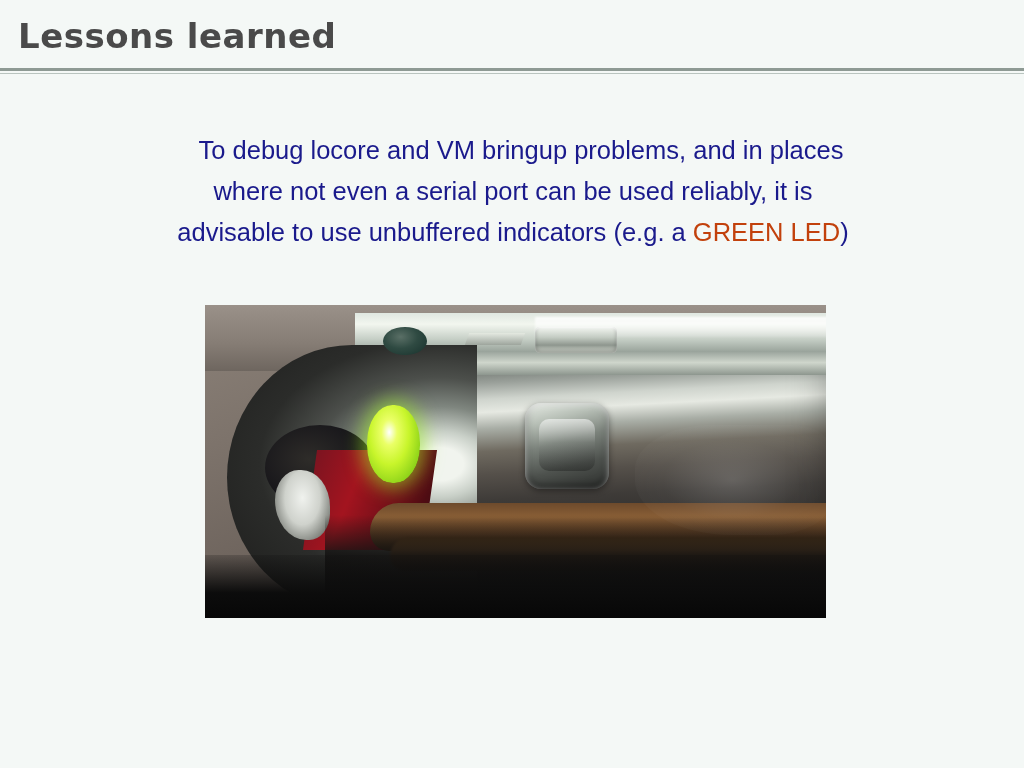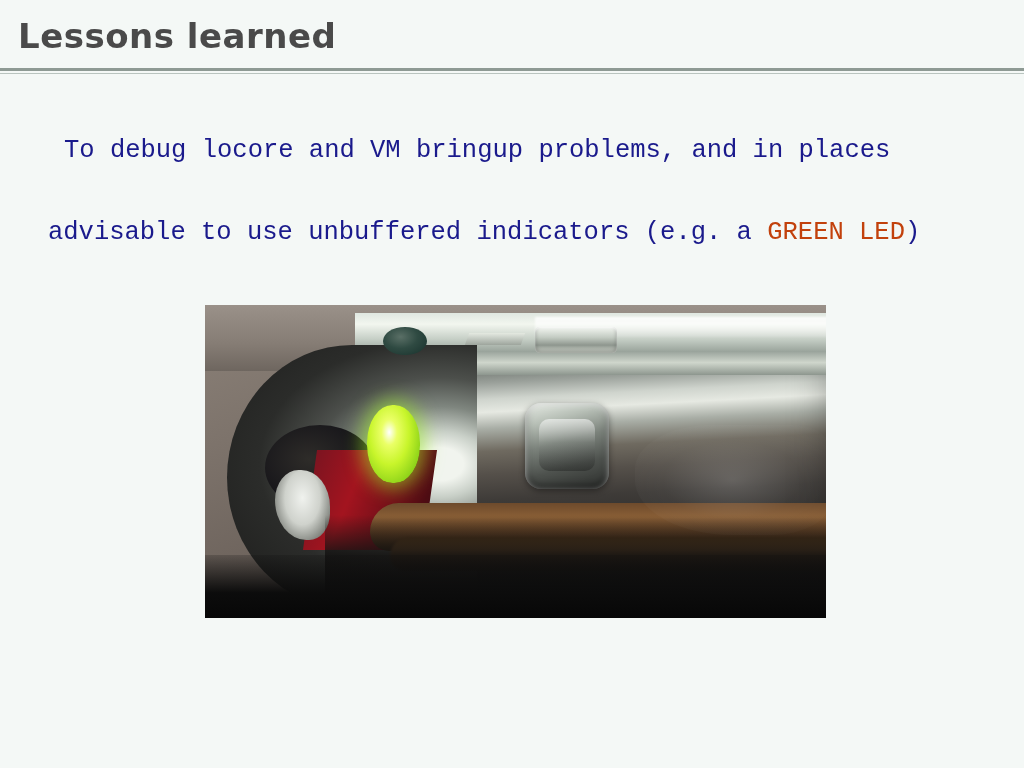--- a/index.html
+++ b/index.html
@@ -11,20 +11,21 @@
     height: 768px;
     background: #f4f8f6;
     font-family: "DejaVu Sans", sans-serif;
     overflow: hidden;
   }
   .slide {
     position: relative;
     width: 1024px;
     height: 656px;
     background: #f4f8f6;
+    text-align: center;
   }
   .slide-title {
     position: absolute;
     left: 18px;
     top: 16px;
     font-family: "DejaVu Sans", sans-serif;
     font-size: 34px;
     font-weight: bold;
     color: #4a4a4a;
     letter-spacing: 0.5px;
@@ -43,21 +44,21 @@
     top: 73px;
     width: 1024px;
     height: 1px;
     background: #b9c4bf;
   }
   .body-text {
     position: absolute;
     left: 48px;
     top: 130px;
     width: 930px;
-    font-family: Liberation Mono, monospace;
+    font-family: Liberation Sans, sans-serif;
     font-size: 25.5px;
     line-height: 41px;
     color: #1a1a8c;
   }
   .body-text .indent {
     display: inline-block;
     width: 16px;
   }
   .green-led {
     color: #c2410c;
@@ -223,21 +224,21 @@
 <body>
 
 <div class="slide">
 
   <div class="slide-title">Lessons learned</div>
   <div class="title-rule"></div>
   <div class="title-rule-2"></div>
 
   <div class="body-text">
     <span class="indent"></span><span>To debug locore and VM bringup problems, and in places</span><br>
-    <br>
+    <span>where not even a serial port can be used reliably, it is</span><br>
     <span>advisable to use unbuffered indicators (e.g. a </span><span class="green-led">GREEN LED</span><span>)</span>
   </div>
 
   <div class="photo">
     <div class="bg-concrete"></div>
     <div class="bg-concrete-top"></div>
     <div class="device-body"></div>
     <div class="device-top-chrome"></div>
     <div class="chrome-highlight"></div>
     <div class="hinge-curve"></div>

